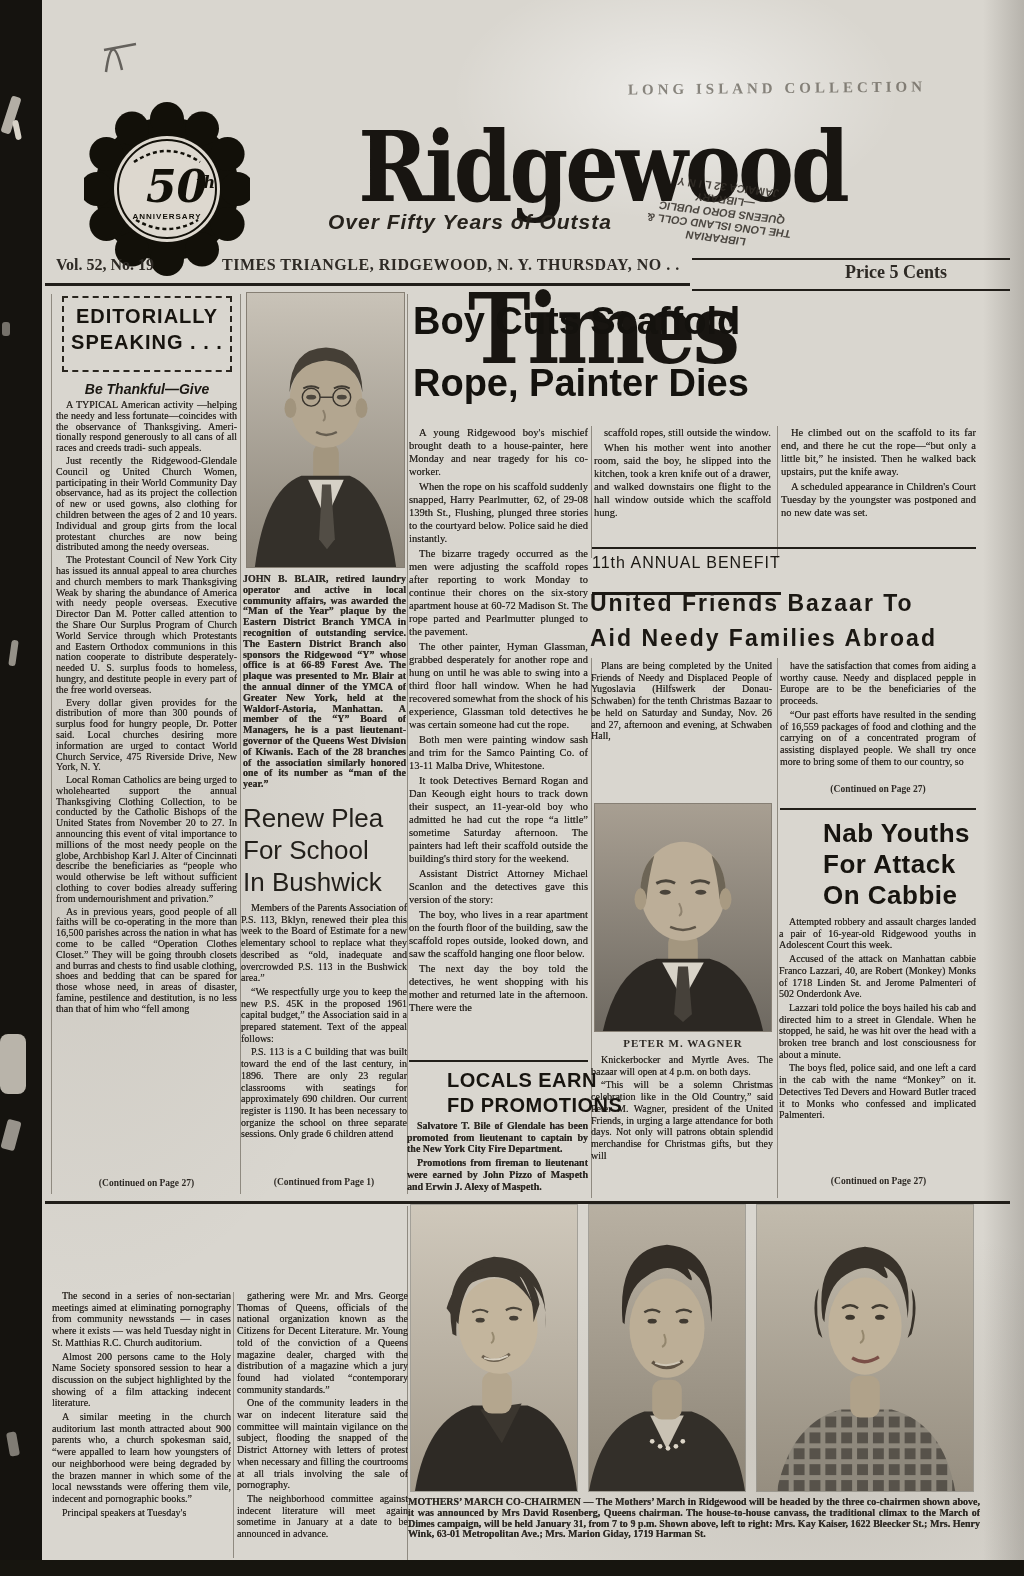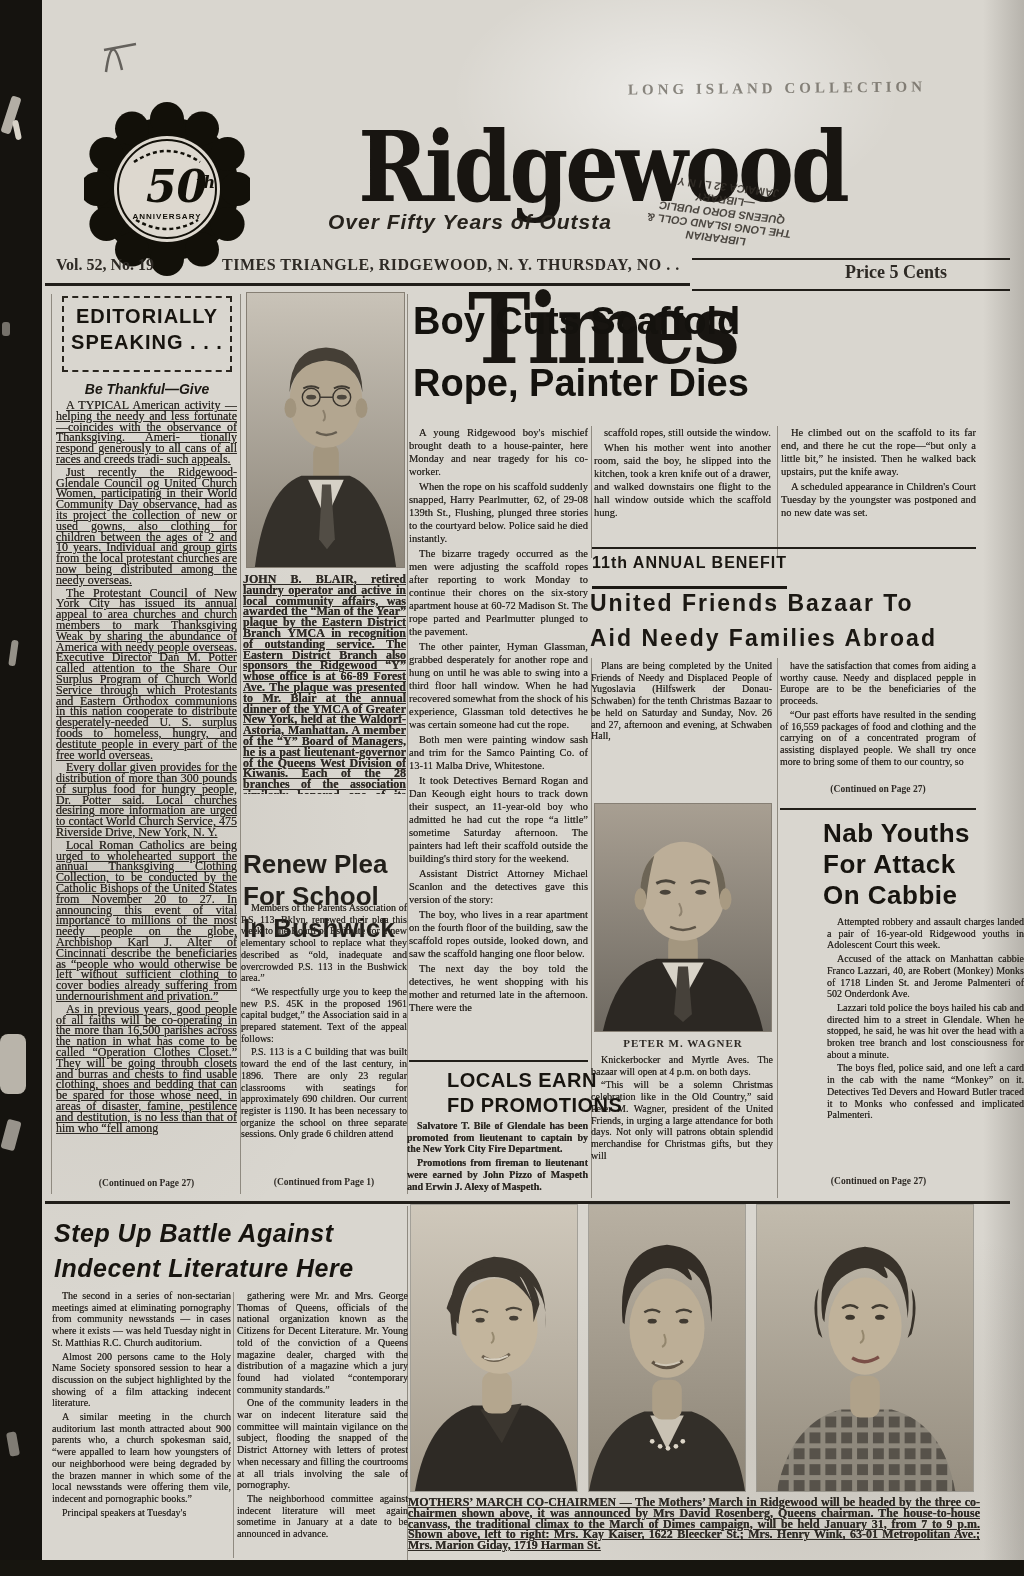--- a/index.html
+++ b/index.html
@@ -41,31 +41,31 @@
   .hl-benefit { font-family:"Liberation Sans",sans-serif; font-weight:700; font-size:23px;
     line-height:35px; letter-spacing:2px; color:#1b1813; }
   .hl-renew { font-family:"Liberation Sans",sans-serif; font-weight:400; font-size:26px;
     line-height:32px; color:#221f1a; }
   .hl-nab { font-family:"Liberation Sans",sans-serif; font-weight:700; font-size:26px;
     line-height:31px; letter-spacing:.5px; color:#17140f; }
   .hl-locals { font-family:"Liberation Sans",sans-serif; font-weight:700; font-size:20px;
     line-height:25px; letter-spacing:.5px; color:#17140f; }
   .hl-step { font-family:"Liberation Sans",sans-serif; font-style:italic; font-weight:700;
     font-size:25px; line-height:35px; letter-spacing:.5px; color:#17140f; }
-  .kicker { display:inline-block; font-family:"Liberation Sans",sans-serif; font-weight:700;
-    font-size:16px; letter-spacing:1px; border-bottom:3px solid #1b1813; padding-bottom:14px; color:#1b1813; }
+  .kicker { display:inline-block; font-family:"Liberation Sans",sans-serif; font-weight:400;
+    font-size:16px; letter-spacing:1px; border-bottom:3px solid #1b1813; padding-bottom:20px; color:#1b1813; }
   .ed-box { border:2.5px dashed #2a261f; text-align:center; padding-top:5px; }
   .ed-box .hl-line { font-family:"Liberation Sans",sans-serif; font-weight:700; font-size:20px;
     line-height:26px; letter-spacing:1px; color:#17140f; }
   .ed-heading { font-family:"Liberation Sans",sans-serif; font-style:italic; font-weight:700;
     font-size:14px; text-align:center; color:#1b1813; }
   
   .jp p { text-indent:10px; text-align:justify; margin-bottom:2px;
     text-shadow:0 0 .4px rgba(40,35,28,.85); }
-  .txt-xs { font-size:12px; line-height:10.8px; overflow:hidden;text-decoration:underline; }
+  .txt-xs { font-size:10px; line-height:10.8px; overflow:hidden; }
   .txt-s  { font-size:10px;  line-height:11.7px; overflow:hidden; }
   .txt-m  { font-size:10.5px; line-height:13px; overflow:hidden; }
   .bold-text p { font-weight:bold; }
   .cont { font-weight:bold; font-size:9.5px; text-align:center; }
   .caption-bold p { font-weight:bold; text-indent:0; }
   .photo { border:1px solid rgba(40,35,28,.35); background:#b9b1a4; }
   .photo svg { display:block; width:100%; height:100%; }
   .wagner-cap { font-weight:bold; font-size:11px; text-align:center; letter-spacing:1px; }
   .mothers { display:flex; gap:10px; }
   .mothers .panel { border:1px solid rgba(40,35,28,.3); }
@@ -184,21 +184,21 @@
       <circle cx="96" cy="105" r="9" fill="none" stroke="#38332c" stroke-width="1.4"></circle>
       <line x1="74" y1="105" x2="87" y2="105" stroke="#38332c" stroke-width="1.4"></line>
       <path d="M77 118 Q81 126 77 129" stroke="#8a7e6a" stroke-width="2" fill="none"></path>
       <path d="M70 140 Q80 146 91 140" stroke="#655d50" stroke-width="2.5" fill="none"></path>
     </svg>
   </div>
   <div class="abs jp txt-xs caption-bold" style="left:243px;top:574px;width:163px;height:220px;">
     <p>JOHN B. BLAIR, retired laundry operator and active in local community affairs, was awarded the “Man of the Year” plaque by the Eastern District Branch YMCA in recognition of outstanding service. The Eastern District Branch also sponsors the Ridgewood “Y” whose office is at 66-89 Forest Ave. The plaque was presented to Mr. Blair at the annual dinner of the YMCA of Greater New York, held at the Waldorf-Astoria, Manhattan. A member of the “Y” Board of Managers, he is a past lieutenant-governor of the Queens West Division of Kiwanis. Each of the 28 branches of the association similarly honored one of its number as “man of the year.”</p>
   </div>
 
-  <div class="abs hl-renew" style="left:243px;top:848px;width:163px;font-weight:bold;">
+  <div class="abs hl-renew" style="left:243px;top:802px;width:163px;">
       <div class="hl-line">Renew Plea</div>
       <div class="hl-line">For School</div>
       <div class="hl-line">In Bushwick</div>
     </div>
   <div class="abs jp txt-s" style="left:241px;top:902px;width:166px;height:272px;">
       <p>Members of the Parents Association of P.S. 113, Bklyn, renewed their plea this week to the Board of Estimate for a new elementary school to replace what they described as “old, inadequate and overcrowded P.S. 113 in the Bushwick area.”</p>
       <p>“We respectfully urge you to keep the new P.S. 45K in the proposed 1961 capital budget,” the Association said in a prepared statement. Text of the appeal follows:</p>
       <p>P.S. 113 is a C building that was built toward the end of the last century, in 1896. There are only 23 regular classrooms with seatings for approximately 690 children. Our current register is 1190. It has been necessary to organize the school on three separate sessions. Only grade 6 children attend</p>
     </div>
   <div class="abs cont" style="left:241px;top:1177px;width:166px;">(Continued from Page 1)</div>
@@ -276,21 +276,21 @@
       <p>“Our past efforts have resulted in the sending of 16,559 packages of food and clothing and the carrying on of a concentrated program of assisting displayed people. We shall try once more to bring some of them to our country, so</p>
     </div>
   <div class="abs cont" style="left:780px;top:784px;width:196px;">(Continued on Page 27)</div>
   <div class="abs rule" style="left:780px;top:808px;width:196px;height:2px;"></div>
 
   <div class="abs hl-nab" style="left:823px;top:818px;width:195px;">
       <div class="hl-line">Nab Youths</div>
       <div class="hl-line">For Attack</div>
       <div class="hl-line">On Cabbie</div>
     </div>
-  <div class="abs jp txt-s" style="left:779px;top:916px;width:197px;height:258px;margin-left:48px;">
+  <div class="abs jp txt-s" style="left:779px;top:916px;width:197px;height:258px;">
       <p>Attempted robbery and assault charges landed a pair of 16-year-old Ridgewood youths in Adolescent Court this week.</p>
       <p>Accused of the attack on Manhattan cabbie Franco Lazzari, 40, are Robert (Monkey) Monks of 1718 Linden St. and Jerome Palmenteri of 502 Onderdonk Ave.</p>
       <p>Lazzari told police the boys hailed his cab and directed him to a street in Glendale. When he stopped, he said, he was hit over the head with a broken tree branch and lost consciousness for about a minute.</p>
       <p>The boys fled, police said, and one left a card in the cab with the name “Monkey” on it. Detectives Ted Devers and Howard Butler traced it to Monks who confessed and implicated Palmenteri.</p>
     </div>
   <div class="abs cont" style="left:781px;top:1176px;width:195px;">(Continued on Page 27)</div>
 
   <div class="abs rule" style="left:409px;top:1060px;width:179px;height:2px;"></div>
   <div class="abs hl-locals" style="left:409px;top:1068px;width:179px;margin-left:38px;">
       <div class="hl-line">LOCALS EARN</div>
@@ -298,24 +298,20 @@
     </div>
   <div class="abs jp txt-s bold-text" style="left:407px;top:1120px;width:181px;height:76px;">
       <p>Salvatore T. Bile of Glendale has been promoted from lieutenant to captain by the New York City Fire Department.</p>
       <p>Promotions from fireman to lieutenant were earned by John Pizzo of Maspeth and Erwin J. Alexy of Maspeth.</p>
     </div>
 
   <div class="abs rule" style="left:45px;top:1201px;width:965px;height:3px;"></div>
   <div class="abs vrule" style="left:233px;top:1292px;height:266px;"></div>
   <div class="abs vrule" style="left:407px;top:1206px;height:354px;"></div>
 
-  <div class="abs hl-step" style="left:54px;top:1216px;width:356px;">
-      <div class="hl-line">Step Up Battle Against</div>
-      <div class="hl-line">Indecent Literature Here</div>
-    </div>
   <div class="abs jp txt-s" style="left:52px;top:1290px;width:179px;height:270px;">
       <p>The second in a series of non-sectarian meetings aimed at eliminating pornography from community newsstands — in cases where it exists — was held Tuesday night in St. Matthias R.C. Church auditorium.</p>
       <p>Almost 200 persons came to the Holy Name Society sponsored session to hear a discussion on the subject highlighted by the showing of a film attacking indecent literature.</p>
       <p>A similar meeting in the church auditorium last month attracted about 900 parents who, a church spokesman said, “were appalled to learn how youngsters of our neighborhood were being degraded by the brazen manner in which some of the local newsstands were offering them vile, indecent and pornographic books.”</p>
       <p>Principal speakers at Tuesday's</p>
     </div>
   <div class="abs jp txt-s" style="left:237px;top:1290px;width:171px;height:270px;">
       <p>gathering were Mr. and Mrs. George Thomas of Queens, officials of the national organization known as the Citizens for Decent Literature. Mr. Young told of the conviction of a Queens magazine dealer, charged with the distribution of a magazine which a jury found had violated “contemporary community standards.”</p>
       <p>One of the community leaders in the war on indecent literature said the committee will maintain vigilance on the subject, flooding the snapped of the District Attorney with letters of protest when necessary and filling the courtrooms at all trials involving the sale of pornography.</p>
       <p>The neighborhood committee against indecent literature will meet again sometime in January at a date to be announced in advance.</p>

